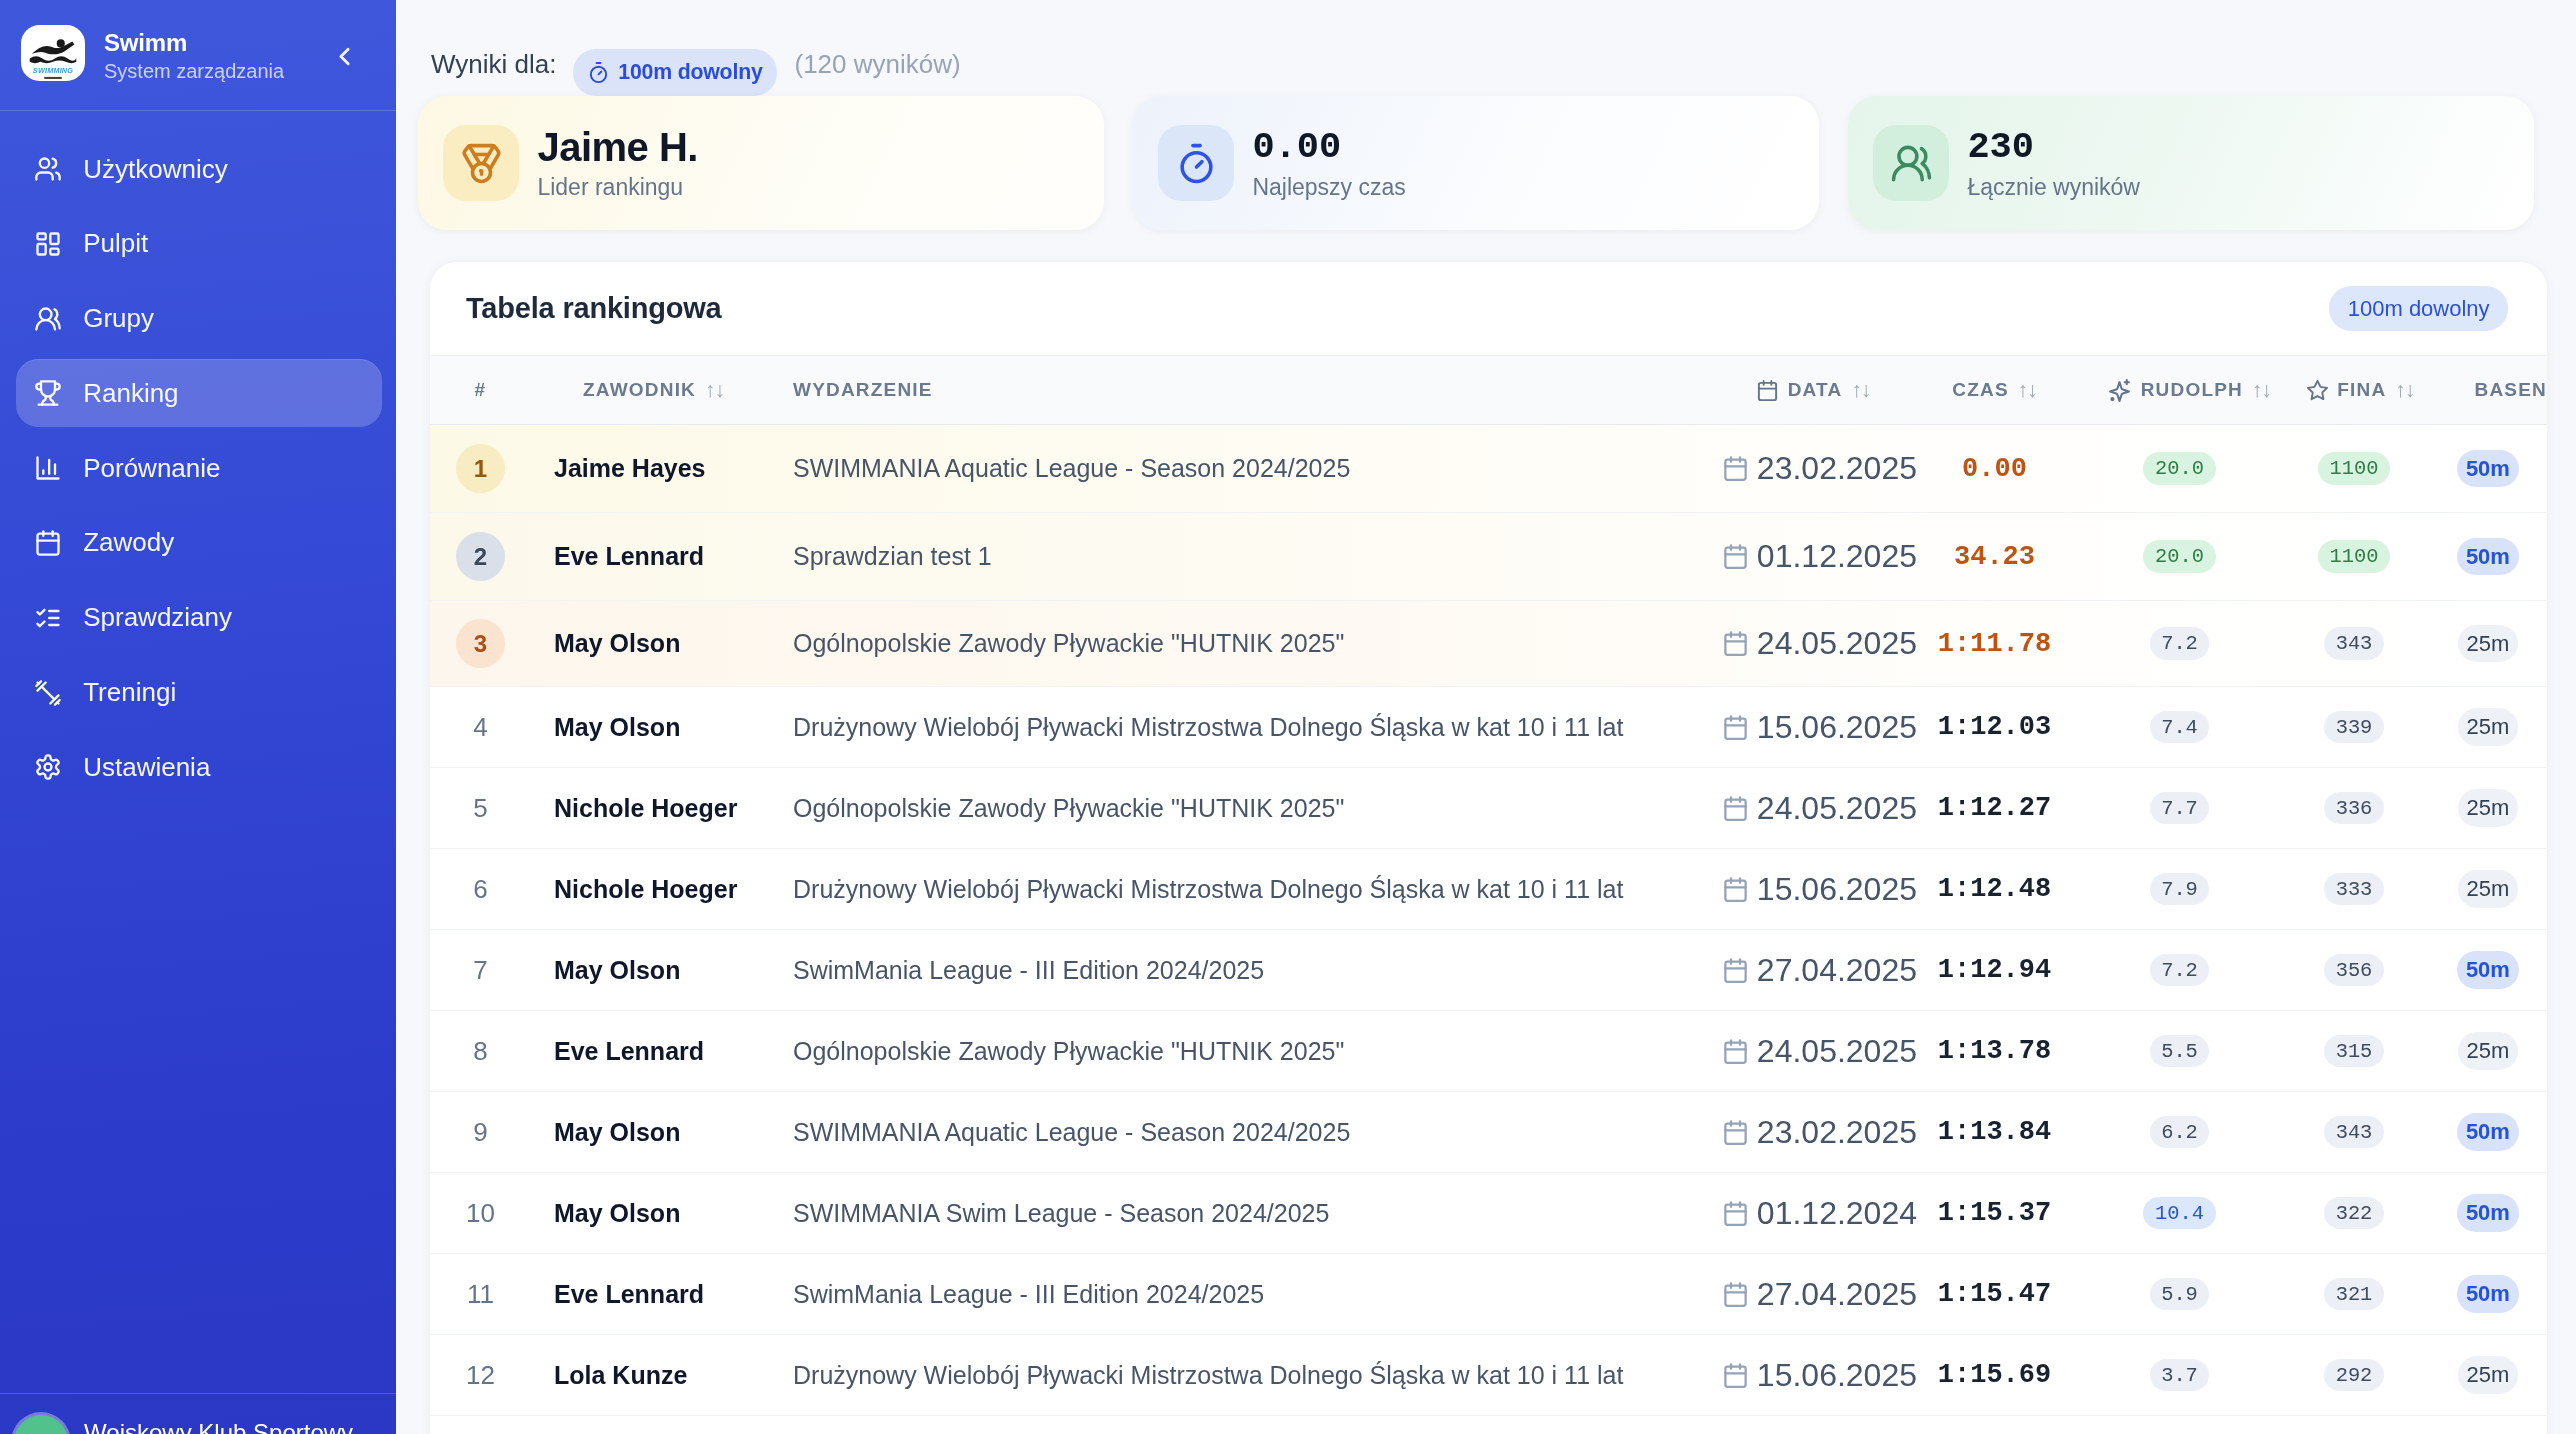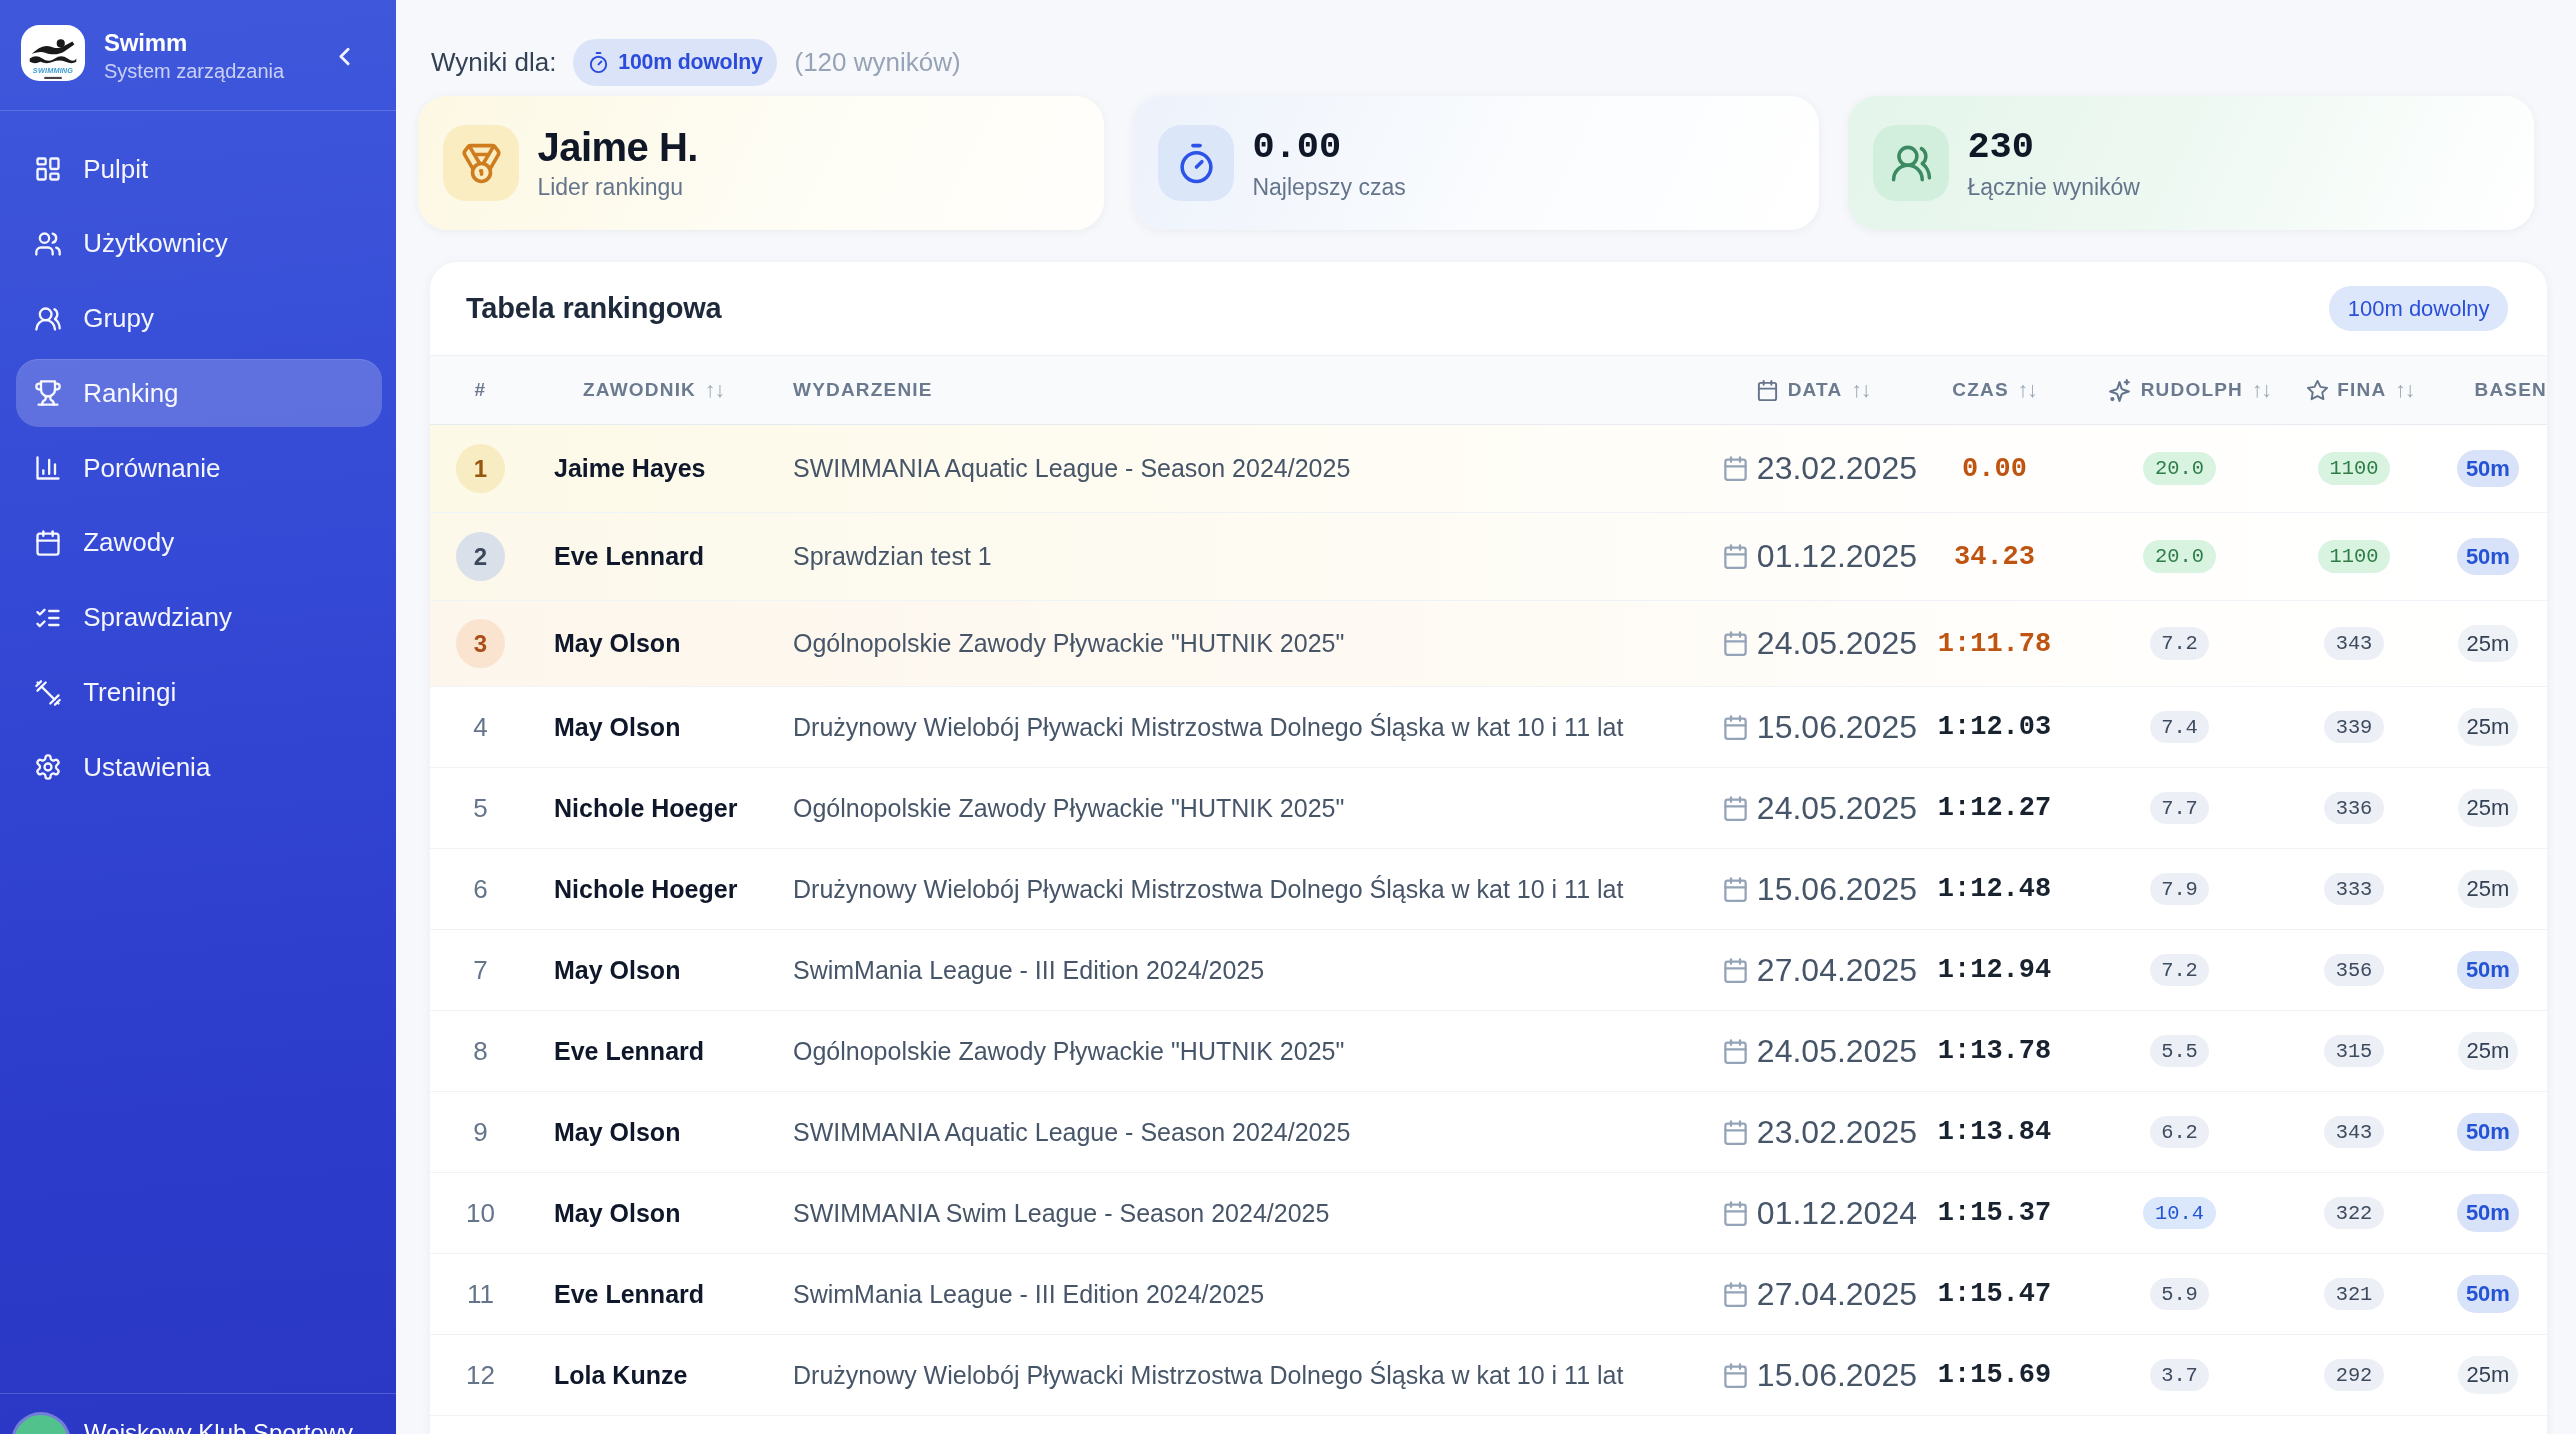--- a/index.html
+++ b/index.html
@@ -20,21 +20,21 @@
 .mi { display:flex; align-items:center; height:68px; margin:0 14.5px 6.8px 15.5px; padding-left:18.4px; border-radius:22px; font-size:26px; color:rgba(255,255,255,.95); }
 .mi svg { width:28px; height:28px; margin-right:21.3px; }
 .mi.on { background:rgba(255,255,255,.2); box-shadow:inset 0 1px 0 rgba(255,255,255,.12); }
 .sb-foot { position:absolute; left:0; right:0; top:1393px; height:42px; border-top:1px solid rgba(255,255,255,.18); }
 .sb-foot .in { display:flex; align-items:flex-start; padding:14.5px 15.5px 0 13.6px; }
 .av { width:54px; height:54px; border-radius:50%; background:#52c28c; box-shadow:0 0 0 2.9px rgba(255,255,255,.35); display:flex; align-items:center; justify-content:center; font-size:20.4px; font-weight:700; color:#fff; flex:0 0 auto; margin-top:6.8px; }
 .sb-foot .nm { margin-left:16.5px; margin-top:10.7px; font-size:24px; color:#fff; white-space:nowrap; }
 
 
 .main { position:absolute; left:396px; top:0; right:0; bottom:0; }
-.topbar { position:absolute; left:35px; top:39px; height:47px; display:flex; align-items:center; }
+.topbar { position:absolute; left:35px; top:49px; height:47px; display:flex; }
 .tb-lbl { font-size:26px; color:#334155; }
 .tb-pill { display:flex; align-items:center; height:47px; border-radius:23px; background:#dbe3f9; padding:0 14.5px 0 13.6px; margin-left:16.5px; }
 .tb-pill svg { width:23px; height:23px; margin-right:8.7px; }
 .tb-pill span { font-size:21.3px; font-weight:700; color:#2b4bdb; letter-spacing:-0.2px; }
 .tb-cnt { font-size:26px; color:#97a3b6; margin-left:17.4px; }
 
 .stats { position:absolute; left:22px; top:96px; display:flex; gap:29px; }
 .card { width:686px; height:134px; border-radius:29px; display:flex; align-items:center; padding-left:25px;
   box-shadow:0 1.9px 9.7px rgba(16,24,40,.05); background:#fff; }
 .card.c1 { background:linear-gradient(115deg,#fdf8e3 0%,#fefdf5 55%,#fffefb 100%); }
@@ -120,31 +120,31 @@
     <div class="sb-title">Swimm</div>
     <div class="sb-sub">System zarządzania</div>
     <div class="sb-chev">
         <svg width="29" height="29" viewBox="0 0 24 24" fill="none" stroke="rgba(255,255,255,.92)" stroke-width="2.4" stroke-linecap="round" stroke-linejoin="round">
           <polyline points="15 18 9 12 15 6"></polyline>
         </svg>
       </div>
   </div>
   <nav class="sb-nav">
     <div class="mi"><svg viewBox="0 0 24 24" fill="none" stroke="currentColor" stroke-width="2" stroke-linecap="round" stroke-linejoin="round">
+          <path d="M16 21v-2a4 4 0 0 0-4-4H6a4 4 0 0 0-4 4v2"></path>
+          <circle cx="9" cy="7" r="4"></circle>
+          <path d="M22 21v-2a4 4 0 0 0-3-3.87"></path>
+          <path d="M16 3.13a4 4 0 0 1 0 7.75"></path>
+        </svg>Użytkownicy</div>
+    <div class="mi"><svg viewBox="0 0 24 24" fill="none" stroke="currentColor" stroke-width="2" stroke-linecap="round" stroke-linejoin="round">
           <rect x="3" y="3" width="7" height="5" rx="1"></rect>
           <rect x="14" y="3" width="7" height="9" rx="1"></rect>
           <rect x="3" y="12" width="7" height="9" rx="1"></rect>
           <rect x="14" y="16" width="7" height="5" rx="1"></rect>
         </svg>Pulpit</div>
-    <div class="mi"><svg viewBox="0 0 24 24" fill="none" stroke="currentColor" stroke-width="2" stroke-linecap="round" stroke-linejoin="round">
-          <path d="M16 21v-2a4 4 0 0 0-4-4H6a4 4 0 0 0-4 4v2"></path>
-          <circle cx="9" cy="7" r="4"></circle>
-          <path d="M22 21v-2a4 4 0 0 0-3-3.87"></path>
-          <path d="M16 3.13a4 4 0 0 1 0 7.75"></path>
-        </svg>Użytkownicy</div>
     <div class="mi"><svg viewBox="0 0 24 24" fill="none" stroke="currentColor" stroke-width="2" stroke-linecap="round" stroke-linejoin="round">
           <path d="M18 21a8 8 0 0 0-16 0"></path>
           <circle cx="10" cy="8" r="5"></circle>
           <path d="M22 20c0-3.37-2-6.5-4-8a5 5 0 0 0-.45-8.3"></path>
         </svg>Grupy</div>
     <div class="mi on"><svg viewBox="0 0 24 24" fill="none" stroke="currentColor" stroke-width="2" stroke-linecap="round" stroke-linejoin="round">
           <path d="M6 9H4.5a2.5 2.5 0 0 1 0-5H6"></path>
           <path d="M18 9h1.5a2.5 2.5 0 0 0 0-5H18"></path>
           <path d="M4 22h16"></path>
           <path d="M10 14.66V17c0 .55-.47.98-.97 1.21C7.85 18.75 7 20.24 7 22"></path>

